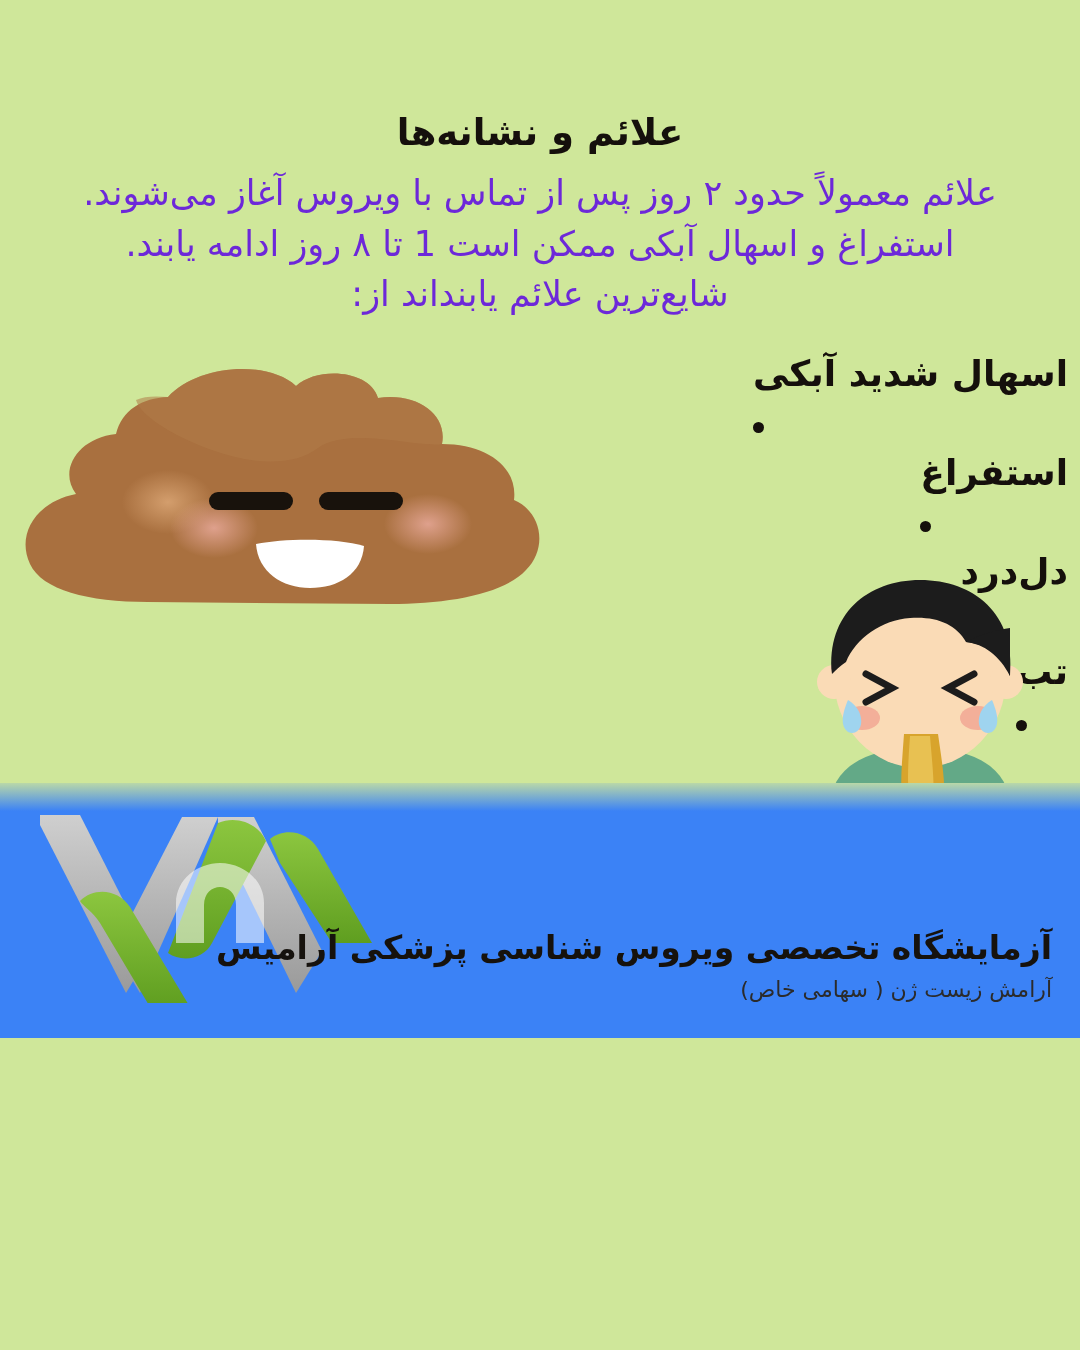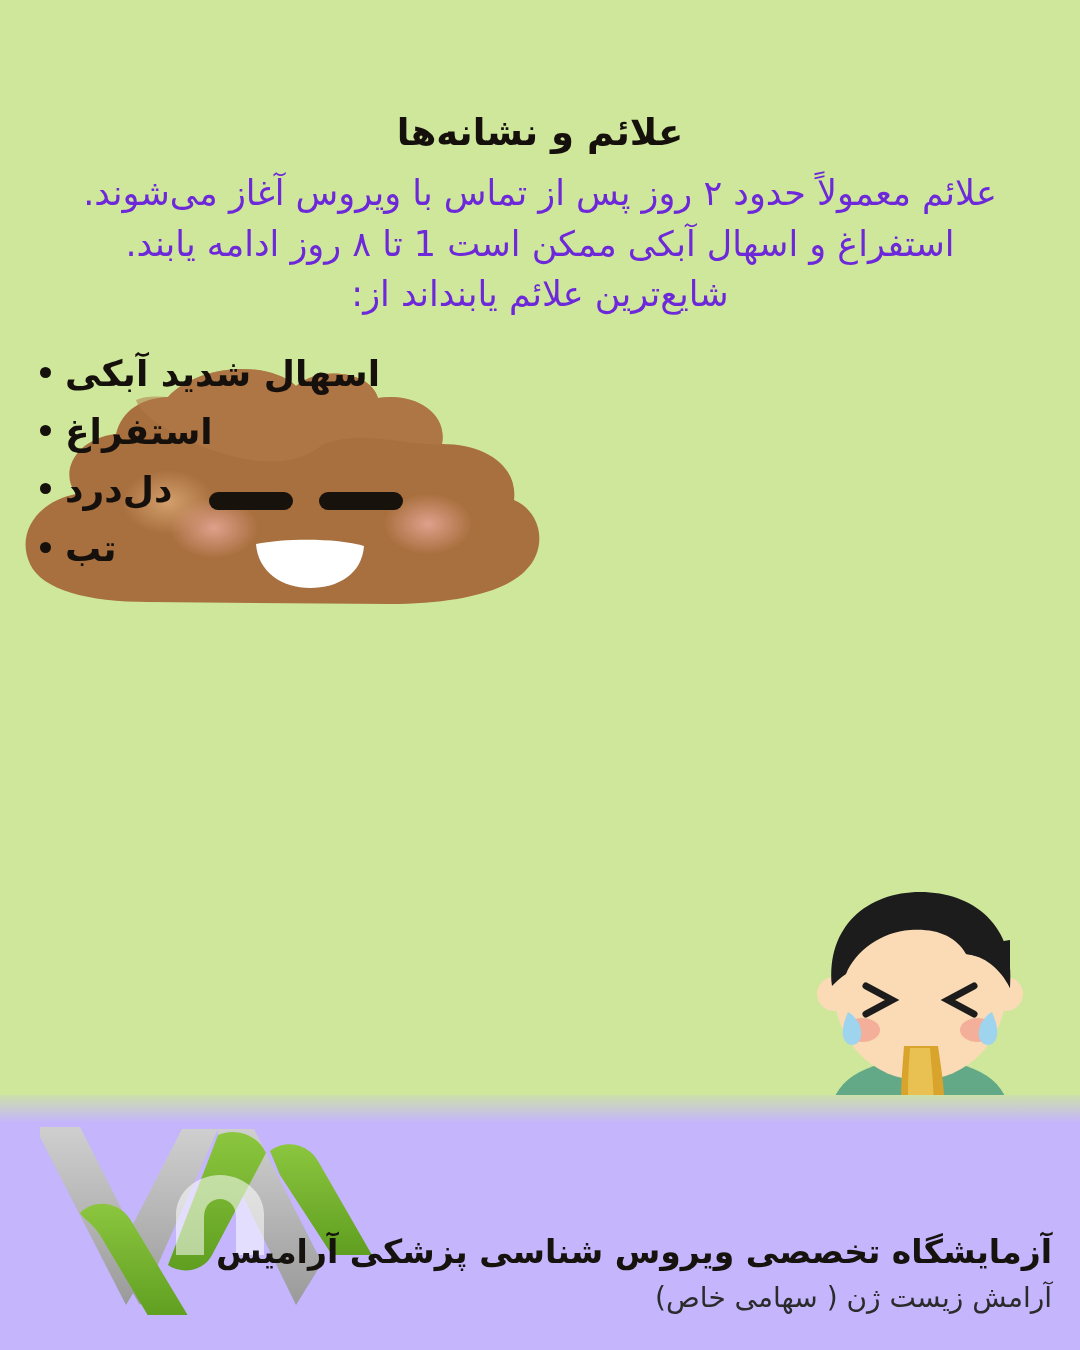--- a/index.html
+++ b/index.html
@@ -11,21 +11,21 @@
   body {
     font-family: "DejaVu Sans", sans-serif;
     background: #cfe79a;
     position: relative;
   }
 
   #poster {
     position: absolute;
     inset: 0;
     width: 1080px;
-    height: 1350px;
+    height: 1038px;
     background: #cfe79a;
     overflow: hidden;
   }
 
   
   .head-block {
     position: absolute;
     top: 108px;
     right: 0;
     left: 0;
@@ -53,26 +53,26 @@
     position: absolute;
     top: 348px;
     right: 0;
     left: 0;
     padding-left: 40px;
     direction: rtl;
     text-align: right;
   }
   .bullet-row {
     display: flex;
-    flex-direction: row;
+    flex-direction: column;
     justify-content: flex-end;
     align-items: baseline;
-    gap: 14px;
+    gap: 30px;
     margin-bottom: 6px;
-    padding-right: 0;
+    padding-right: 12px;
   }
   .bullet-text {
     font-size: 36px;
     font-weight: bold;
     color: #15100c;
     line-height: 1.45;
   }
   .bullet-dot {
     width: 11px; height: 11px;
     border-radius: 50%;
@@ -113,21 +113,21 @@
     bottom: 120px;
     width: 300px;
     height: 360px;
   }
 
   
   .footer {
     position: absolute;
     left: 0; right: 0; bottom: 0;
     height: 255px;
-    background: #c4b5fd;
+    background: #3b82f6;
     overflow: hidden;
   }
   .footer-fade {
     position: absolute;
     left: 0; right: 0; top: 0;
     height: 28px;
     background: linear-gradient(to bottom, rgba(207,231,154,0.85), rgba(255,255,255,0));
   }
   .footer-text {
     position: absolute;
@@ -138,21 +138,21 @@
   }
   .footer-name {
     font-size: 33px;
     font-weight: bold;
     color: #16120d;
     letter-spacing: -0.5px;
     white-space: nowrap;
   }
   .footer-sub {
     margin-top: 10px;
-    font-size: 28px;
+    font-size: 22px;
     color: #2b2b2b;
     white-space: nowrap;
   }
   .logo {
     position: absolute;
     left: 22px;
     top: 10px;
     width: 400px;
     height: 210px;
   }

